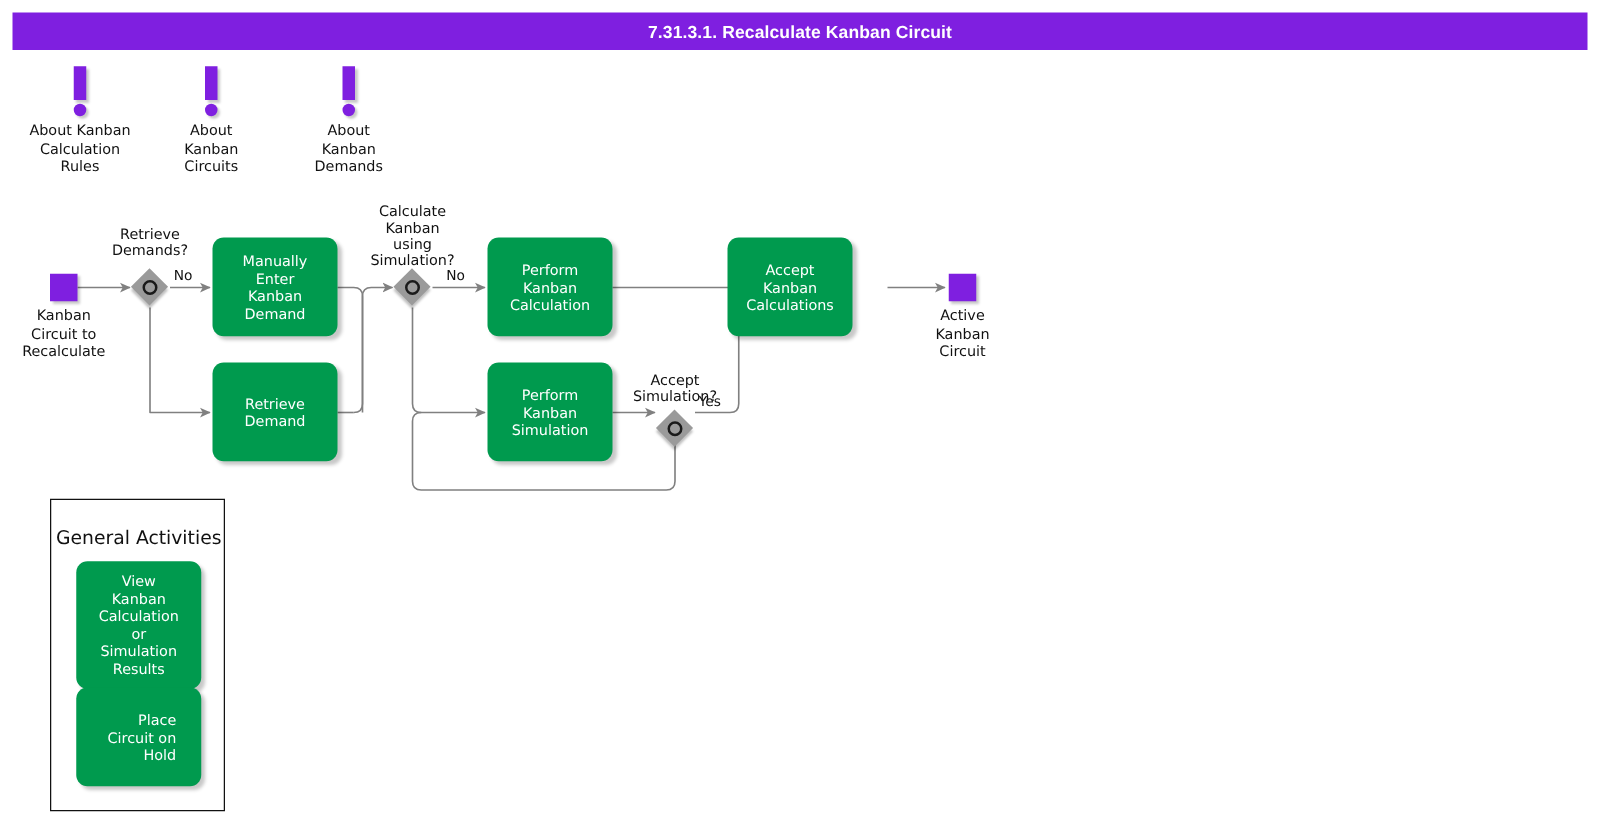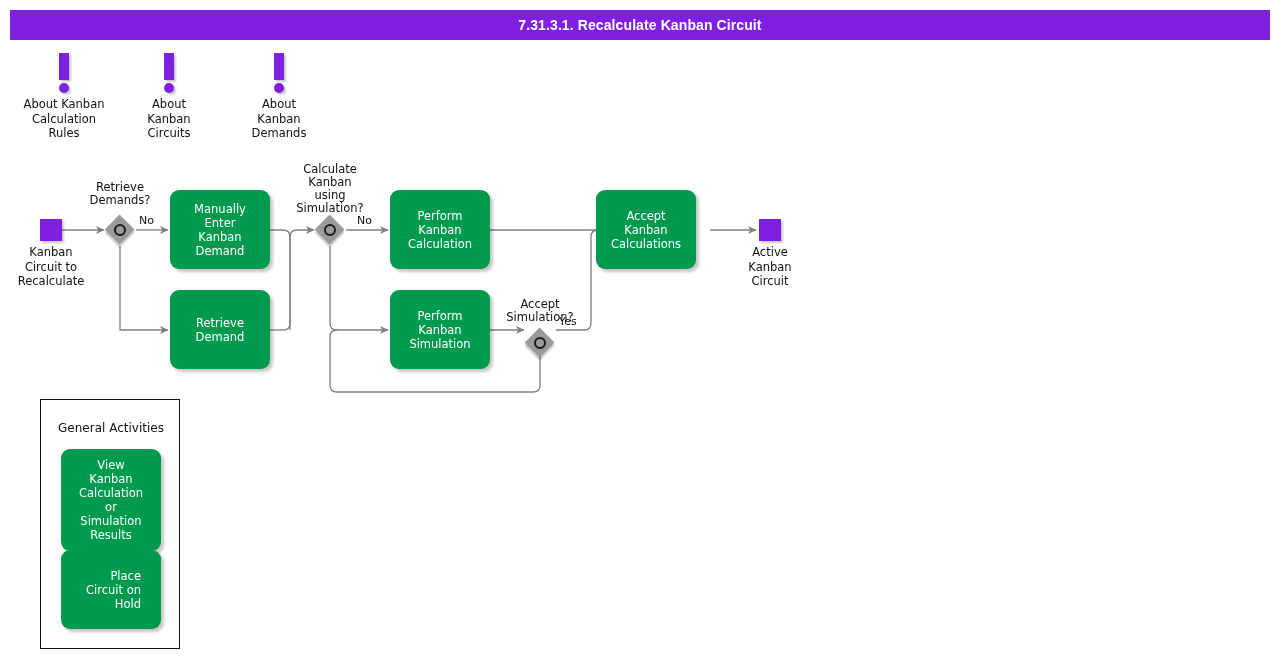--- a/index.html
+++ b/index.html
@@ -66,21 +66,21 @@
     font-size:11.5px;line-height:13px;color:#111;
   }
   .edge-label{position:absolute;font-size:11px;color:#111;}
   
   #legend-box{
     position:absolute;left:40px;top:399px;width:140px;height:250px;
     border:1.3px solid #111;background:#ffffff;box-sizing:border-box;
   }
   #legend-title{
     position:absolute;left:0;top:21px;width:140px;text-align:center;
-    font-size:12px;color:#111;
+    font-size:15px;color:#111;
   }
   
   #wires{position:absolute;left:0;top:0;width:1280px;height:660px;}
 </style>
 </head>
 <body>
 
 <div id="title-bar">
   <span class="title-text">7.31.3.1. Recalculate Kanban Circuit</span>
 </div>
@@ -169,21 +169,21 @@
   <span>Perform Kanban<br>Simulation</span>
 </div>
 
 <div class="gateway" style="left:525px;top:328px;">
   <div class="dia"></div>
   <div class="ring"></div>
   <div class="gw-label" style="top:-30px;">Accept<br>Simulation?</div>
 </div>
 <div class="edge-label" style="left:559px;top:315px;">Yes</div>
 
-<div class="task" style="left:596px;top:190px;width:100px;height:79px;">
+<div class="task" style="left:582px;top:190px;width:100px;height:79px;">
   <span>Accept Kanban<br>Calculations</span>
 </div>
 
 <div class="event" style="left:759px;top:219px;">
   <div class="event-label">Active<br>Kanban<br>Circuit</div>
 </div>
 
 <div id="legend-box">
   <div id="legend-title">General Activities</div>
   <div class="task" style="left:20px;top:49px;width:100px;height:102px;font-size:11.5px;">

